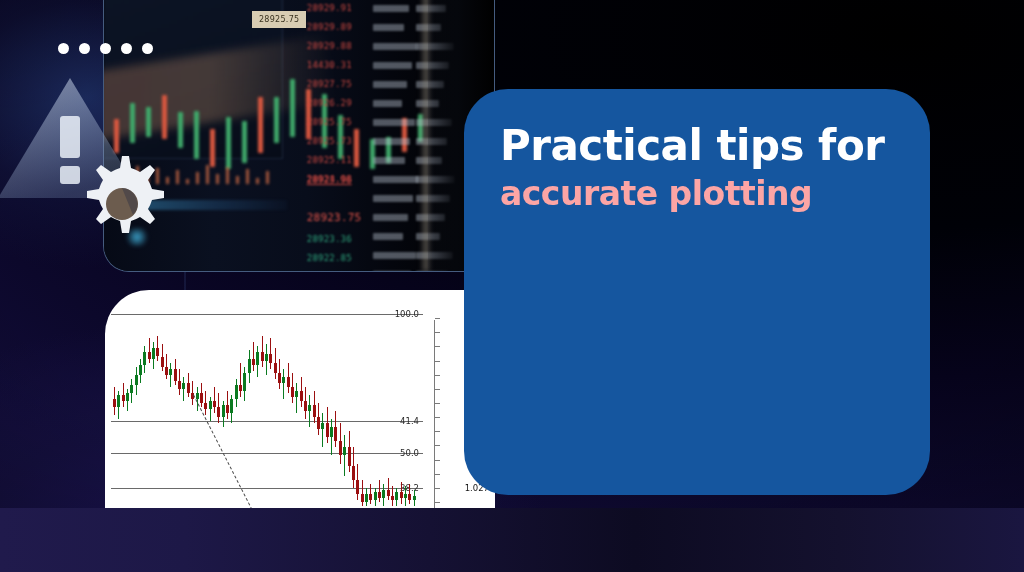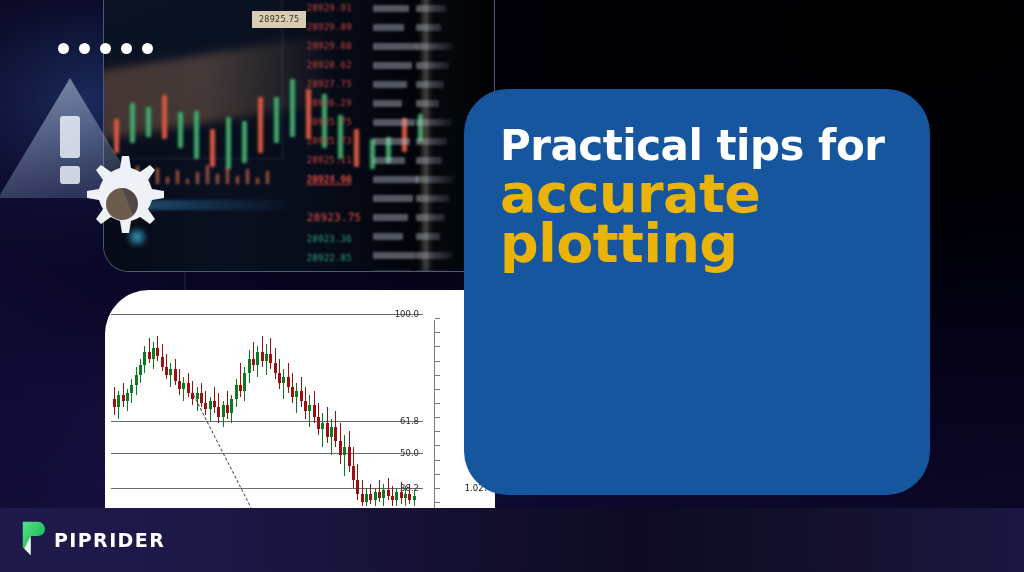--- a/index.html
+++ b/index.html
@@ -150,21 +150,21 @@
     position:absolute; left:464px; top:89px; width:466px; height:406px;
     background:#15569f;
     border-radius:44px;
     z-index:8;
   }
   .blue-inner { position:absolute; left:36px; right:30px; top:32px; }
   .title {
     font-weight:bold; letter-spacing:-0.5px;
   }
   .title .l1 { display:block; font-size:42px; color:#ffffff; line-height:50px; }
-  .title .l2 { display:block; font-size:54px; color:#eab308; line-height:50px; margin-top:-2px; }
+  .title .l2 { display:block; font-size:33px; color:#fca5a5; line-height:50px; margin-top:-2px; }
   .body-text {
     margin-top:20px;
     font-size:15.5px; line-height:24.5px; color:#eef3fa;
     text-align:justify; text-justify:inter-word;
   }
 
   
   .footer {
     position:absolute; left:0; bottom:0; width:1024px; height:64px;
     background:linear-gradient(90deg, #201a4c 0%, #1d1847 18%, #151133 42%, #0d0b22 62%, #14112e 82%, #1a1640 100%);
@@ -236,21 +236,21 @@
         <div style="position: absolute; bottom: 0px; left: 152px; width: 3px; height: 6px; background: rgba(215, 110, 70, 0.75);"></div>
         <div style="position: absolute; bottom: 0px; left: 162px; width: 3px; height: 13px; background: rgba(215, 110, 70, 0.75);"></div>
       </div>
   </div>
   <div class="ph-bottomtabs"></div>
   <div class="ph-glow"></div>
   <div id="ph-ob-prices" class="ph-ob" style="left:52%;">
       <div class="ph-price" style="position: absolute; top: 42px; color: rgb(210, 74, 67);">28929.91</div>
       <div class="ph-price" style="position: absolute; top: 61px; color: rgb(210, 74, 67);">28929.89</div>
       <div class="ph-price" style="position: absolute; top: 80px; color: rgb(210, 74, 67);">28929.88</div>
-      <div class="ph-price" style="position: absolute; top: 99px; color: rgb(210, 74, 67);">28928.62</div>
+      <div class="ph-price" style="position: absolute; top: 99px; color: rgb(210, 74, 67);">14430.31</div>
       <div class="ph-price" style="position: absolute; top: 118px; color: rgb(210, 74, 67);">28927.75</div>
       <div class="ph-price" style="position: absolute; top: 137px; color: rgb(210, 74, 67);">28926.29</div>
       <div class="ph-price" style="position: absolute; top: 156px; color: rgb(210, 74, 67);">28925.75</div>
       <div class="ph-price" style="position: absolute; top: 175px; color: rgb(210, 74, 67);">28925.73</div>
       <div class="ph-price" style="position: absolute; top: 194px; color: rgb(210, 74, 67);">28925.11</div>
       <div class="ph-price" style="position: absolute; top: 213px; color: rgb(210, 74, 67);">28924.98</div>
       <div class="ph-price" style="position: absolute; top: 214px; color: rgb(210, 74, 67); text-decoration: underline;">28923.96</div>
       <div class="ph-price ph-highlight" style="position: absolute; top: 251px; color: rgb(232, 86, 75);">28923.75</div>
       <div class="ph-price" style="position: absolute; top: 273px; color: rgb(47, 168, 127);">28923.36</div>
       <div class="ph-price" style="position: absolute; top: 292px; color: rgb(47, 168, 127);">28922.85</div>
@@ -324,21 +324,21 @@
     <path d="M52 36 a16 16 0 0 1 11 27 z" fill="#3c3a46" opacity="0.55"></path>
   </svg>
 </div>
 
 <div class="chart-card">
   <div class="mt-plot" id="mt-plot">
     <div id="fib-group">
         <div class="fib-line" style="top: 4%;"></div>
         <div class="fib-label" style="top: 4%;">100.0</div>
         <div class="fib-line" style="top: 57%;"></div>
-        <div class="fib-label" style="top: 57%;">61.8</div>
+        <div class="fib-label" style="top: 57%;">41.4</div>
         <div class="fib-line" style="top: 73%;"></div>
         <div class="fib-label" style="top: 73%;">50.0</div>
         <div class="fib-line" style="top: 90%;"></div>
         <div class="fib-label" style="top: 90%;">38.2</div>
       </div>
     <div id="cndl-group">
         <div class="cndl dn" style="left: 8px; top: 0px; height: 100%;">
           <div class="wick" style="top: 40%; height: 14%;"></div>
           <div class="body" style="top: 46%; height: 4%;"></div>
         </div>
@@ -644,29 +644,13 @@
 <div class="blue-card">
   <div class="blue-inner">
     <h1 class="title">
       <span class="l1">Practical tips for</span>
       <span class="l2">accurate plotting</span>
     </h1>
   </div>
 </div>
 
 <div class="footer">
-  <div class="fl-logo">
-    <span>
-      <svg viewBox="0 0 34 44" width="27" height="35" aria-hidden="true">
-        <defs>
-          <linearGradient id="lg" x1="0" y1="0" x2="1" y2="1">
-            <stop offset="0%" stop-color="#5ae08a"></stop>
-            <stop offset="55%" stop-color="#27c763"></stop>
-            <stop offset="100%" stop-color="#13a84c"></stop>
-          </linearGradient>
-        </defs>
-        <path d="M6 1 L25 1 a9 9 0 0 1 0 18 L16 19 L16 43 L6 33 Z" fill="url(#lg)"></path>
-        <path d="M16 19 L16 43 L8 35 Z" fill="#ffffff" opacity="0.92"></path>
-      </svg>
-    </span>
-    <span class="fl-word">PIPRIDER</span>
-  </div>
 </div>
 
 </body></html>

